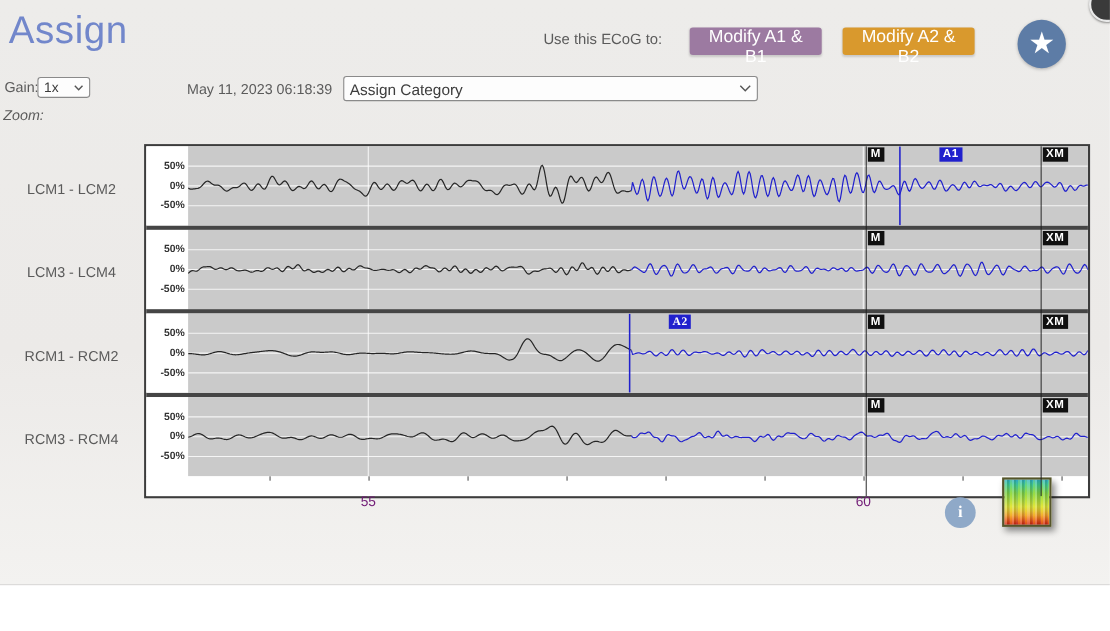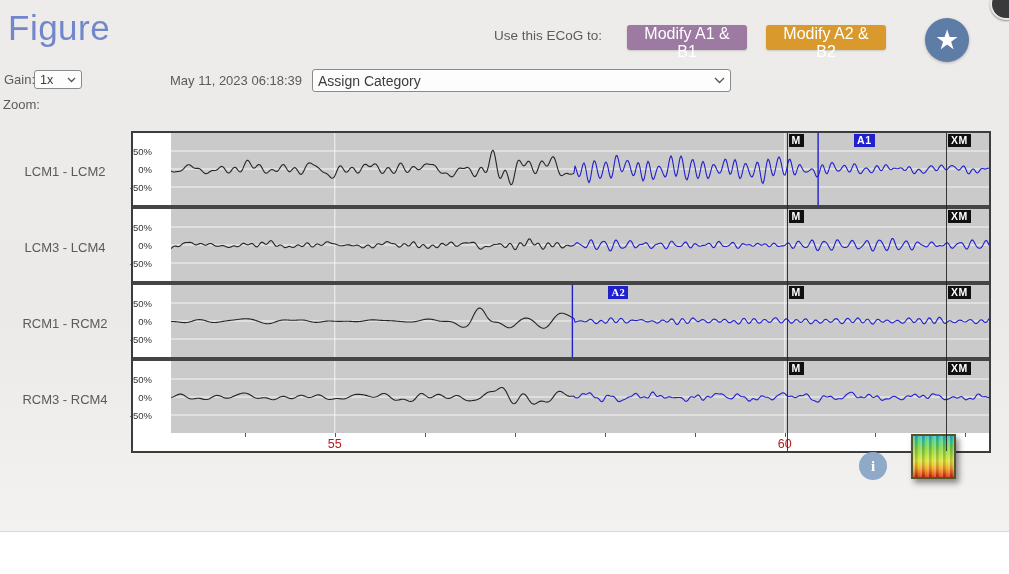--- a/index.html
+++ b/index.html
@@ -11,54 +11,54 @@
   .btn{position:absolute;top:25px;height:25px;border:none;border-radius:3px;color:#fff;font-size:16px;font-family:"Liberation Sans",sans-serif;padding:0 14px;cursor:pointer;box-shadow:0 1px 2px rgba(0,0,0,.15);}
   .btn-purple{left:627px;width:120px;background:#9c7aa1;}
   .btn-orange{left:766px;width:120px;background:#d9992d;}
   .star-btn{position:absolute;left:925px;top:18px;width:44px;height:44px;border-radius:50%;background:#5d7ca6;display:flex;align-items:center;justify-content:center;box-shadow:0 1px 3px rgba(0,0,0,.25);cursor:pointer;}
   .star-glyph{color:#fff;font-size:27px;line-height:1;margin-top:-2px;font-family:"DejaVu Sans",sans-serif;}
   .corner-circle{position:absolute;left:990px;top:-12px;width:28px;height:28px;border-radius:50%;background:#3a3a3a;border:2px solid #e9e9e9;box-shadow:0 1px 2px rgba(0,0,0,.4);}
   .ctl-label{position:absolute;font-size:13px;color:#5b5b5b;}
   .select{position:absolute;background:#fdfdfd;border:1px solid #8a8a8a;border-radius:3px;display:flex;align-items:center;justify-content:space-between;color:#3c3c3c;cursor:pointer;box-sizing:border-box;padding:0 5px;}
   .select .chev{flex:0 0 auto;margin-left:6px;}
   .sel-gain{left:34px;top:70px;width:48px;height:19px;font-size:12.5px;}
-  .sel-category{left:312px;top:69px;width:419px;height:23px;font-size:14px;}
+  .sel-category{left:312px;top:69px;width:377px;height:23px;font-size:14px;}
   .sel-zoom{left:55px;top:93px;width:112px;height:24px;font-size:14px;border:2px solid #3d7edb;border-radius:4px;}
   .timestamp{position:absolute;left:170px;top:73px;font-size:13px;color:#5b5b5b;}
   .chan-label{position:absolute;left:0;width:130px;height:72px;display:flex;align-items:center;justify-content:center;font-size:13px;color:#5a5a5a;}
   .chart-frame{position:absolute;left:131px;top:131px;width:860px;height:322px;border:2px solid #3c3c3c;background:#fff;box-sizing:border-box;}
   .chart-inner{position:relative;width:856px;height:318px;}
   .panel-row{position:relative;width:856px;height:72px;display:flex;}
   .ylab-strip{position:relative;flex:0 0 38px;background:#fff;}
-  .ylab{position:absolute;right:19px;transform:translateY(-50%);font-size:9.5px;color:#333;}
+  .ylab{position:absolute;right:3px;transform:translateY(-50%);font-size:9.5px;color:#333;font-weight:bold;}
   .plot{position:relative;flex:1 1 auto;background:#cacaca;overflow:hidden;}
   .plot svg{position:absolute;left:0;top:0;}
   .divider{width:856px;height:4px;background:#454545;}
   .axis-strip{position:relative;width:856px;height:18px;background:#fff;}
   .tickmark{position:absolute;top:0;width:1px;height:4px;background:#555;}
-  .ticklabel{position:absolute;top:4px;transform:translateX(-50%);font-size:12.5px;color:#b91c1c;}
+  .ticklabel{position:absolute;top:16px;transform:translateX(-50%);font-size:12.5px;color:#701a75;}
   .vline-global{position:absolute;top:0;width:1px;height:318px;background:#1c1c1c;opacity:.85;z-index:5;}
   .marker-label{position:absolute;top:1px;height:13px;line-height:13px;padding:0 3px;font-size:10.5px;font-weight:bold;color:#fff;z-index:6;letter-spacing:.5px;}
   .marker-dark{background:#101010;}
   .marker-blue{background:#2020cd;margin-left:36px;}
   .info-btn{position:absolute;left:859px;top:452px;width:28px;height:28px;border-radius:50%;background:#8fa9c8;display:flex;align-items:center;justify-content:center;color:#fff;font-size:15px;font-weight:bold;cursor:pointer;font-family:"Liberation Serif",serif;}
   .spectro-thumb{position:absolute;left:911px;top:434px;width:45px;height:45px;border:2px solid #55552a;box-sizing:border-box;cursor:pointer;box-shadow:3px 4px 6px rgba(0,0,0,.45);
     background:
       repeating-linear-gradient(90deg, rgba(255,255,255,.22) 0 2px, rgba(0,0,0,.14) 2px 4px, rgba(20,60,220,.10) 4px 5px, rgba(255,255,60,.18) 5px 7px),
       linear-gradient(180deg,#2fb4c4 0%,#43cf8f 12%,#7fd447 30%,#b4de3d 48%,#dbe238 60%,#e9c531 70%,#f29a27 80%,#ea5b1a 90%,#d32311 100%);}
   .caption-bar{position:absolute;left:0;top:532px;width:1009px;height:42px;background:#ffffff;}
   .caption-text{position:absolute;left:13px;top:9px;font-size:15.5px;color:#0a0a0a;}
 </style>
 </head>
 <body>
 
 <div class="stage">
   <div class="app-bg"></div>
 
-  <div class="app-title">Figure</div>
+  <div class="app-title">Assign</div>
   <div class="use-label">Use this ECoG to:</div>
   <button class="btn btn-purple">Modify A1 &amp; B1</button>
   <button class="btn btn-orange">Modify A2 &amp; B2</button>
   <div class="star-btn">
     <span class="star-glyph">★</span>
   </div>
   <div class="corner-circle"></div>
 
   <div class="ctl-label" style="left:4px;top:72px;">Gain:</div>
   <div class="select sel-gain">
@@ -67,21 +67,21 @@
         <polyline points="1,1 4.5,4.5 8,1" stroke="#555" stroke-width="1.3" fill="none"></polyline>
       </svg>
   </div>
   <div class="timestamp">May 11, 2023 06:18:39</div>
   <div class="select sel-category">
     <span>Assign Category</span>
     <svg class="chev" width="11" height="7" viewBox="0 0 11 7">
         <polyline points="1,1 5.5,5.5 10,1" stroke="#555" stroke-width="1.3" fill="none"></polyline>
       </svg>
   </div>
-  <div class="ctl-label" style="left:3px;top:97px;">Zoom:</div>
+  <div class="ctl-label" style="left:3px;top:97px;font-style:italic;">Zoom:</div>
 
   <div id="channel-labels">
       <div class="chan-label" style="top: 135px;">LCM1 - LCM2</div>
       <div class="chan-label" style="top: 211px;">LCM3 - LCM4</div>
       <div class="chan-label" style="top: 287px;">RCM1 - RCM2</div>
       <div class="chan-label" style="top: 363px;">RCM3 - RCM4</div>
     </div>
 
   <div class="chart-frame">
     <div class="chart-inner" id="chart-inner">

